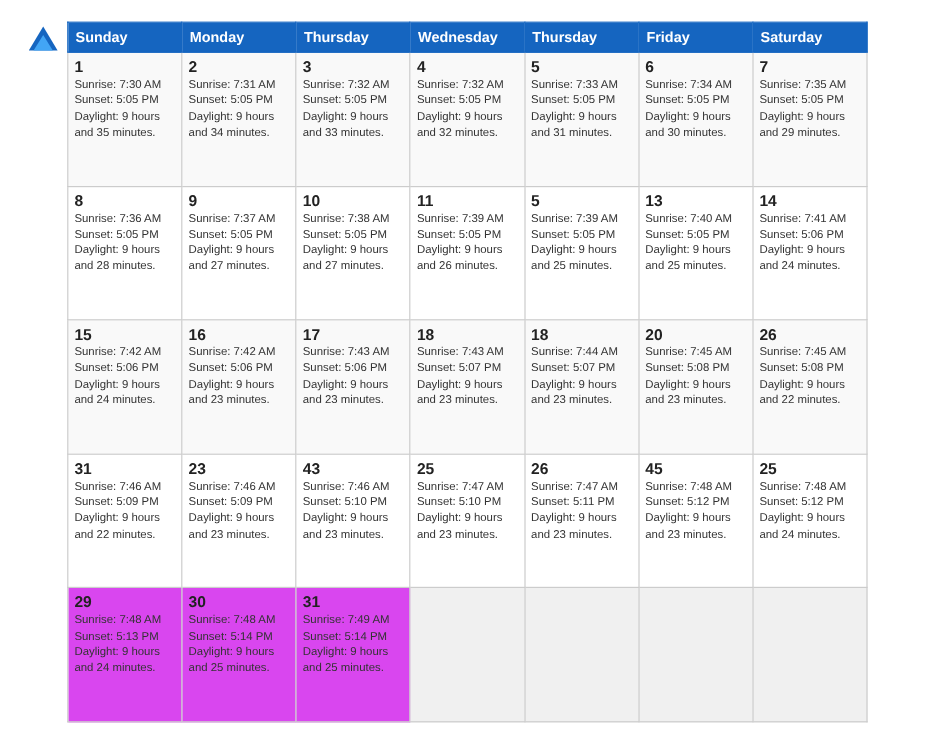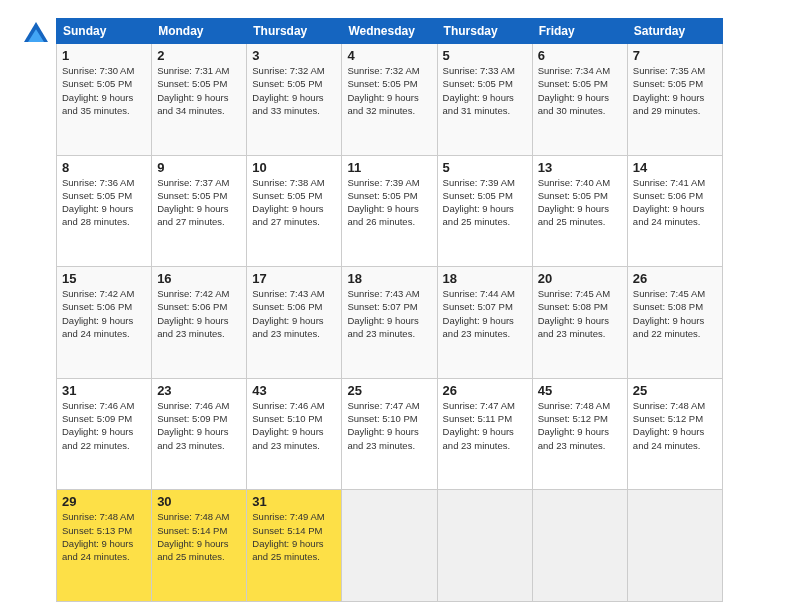--- a/index.html
+++ b/index.html
@@ -71,21 +71,21 @@
       border: 1px solid #ccc;
       vertical-align: top;
       padding: 4px 5px;
       width: calc(100% / 7);
       background: #fff;
     }
     .calendar tbody tr:nth-child(odd) td {
       background: #f9f9f9;
     }
     .calendar tbody tr:last-child td {
-      background: #fde047;
+      background: #d946ef;
     }
     .day-num {
       font-size: 13px;
       font-weight: bold;
       color: #222;
       display: block;
       margin-bottom: 1px;
     }
     .day-info {
       font-size: 9.5px;

